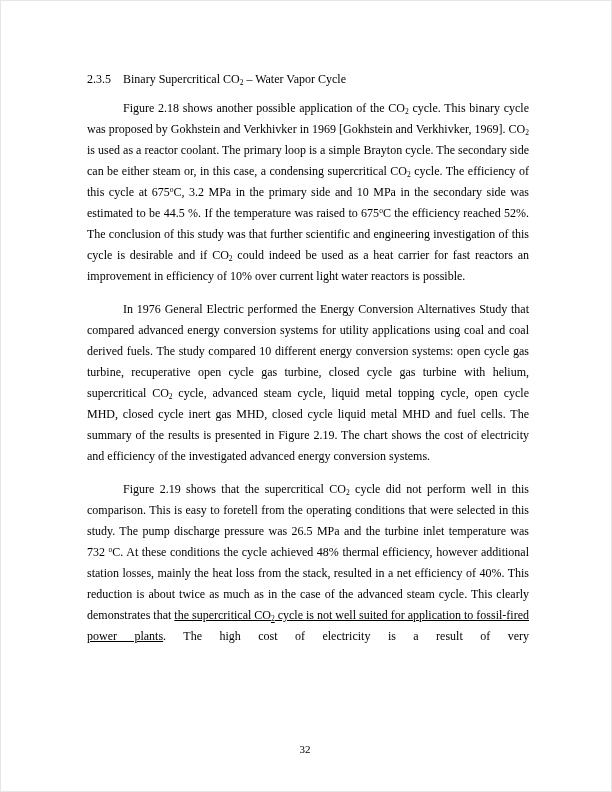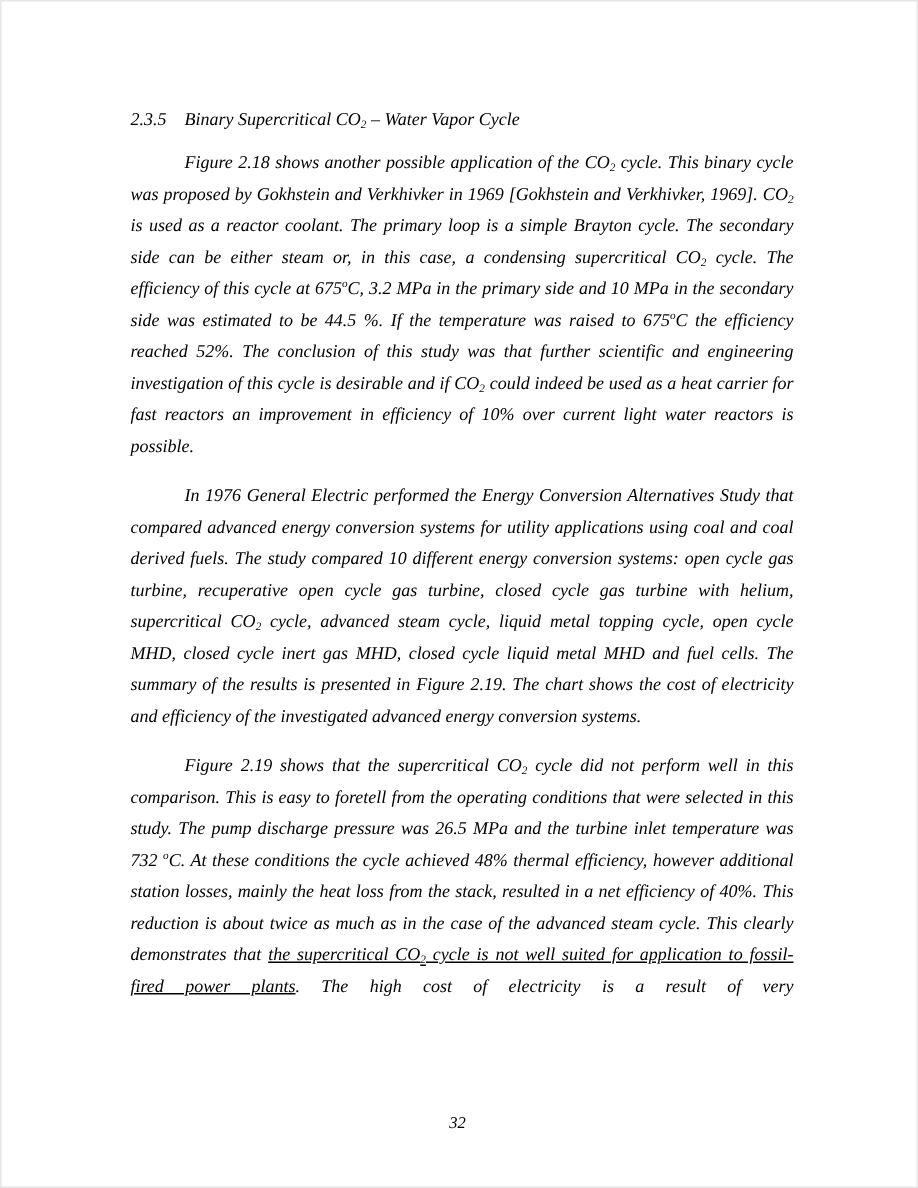--- a/index.html
+++ b/index.html
@@ -10,21 +10,20 @@
   .page {
     position: relative;
     width: 612px;
     height: 792px;
     background: #ffffff;
     color: #000000;
     font-family: "Liberation Serif", "DejaVu Serif", serif;
     overflow: hidden;
     box-sizing: border-box;
     border: 1px solid #e6e6e6;
-    font-style: italic;
   }
   .content {
     position: absolute;
     left: 86px;
     top: 68px;
     width: 442px;
   }
   .section-heading {
     font-size: 12px;
     line-height: 21px;

